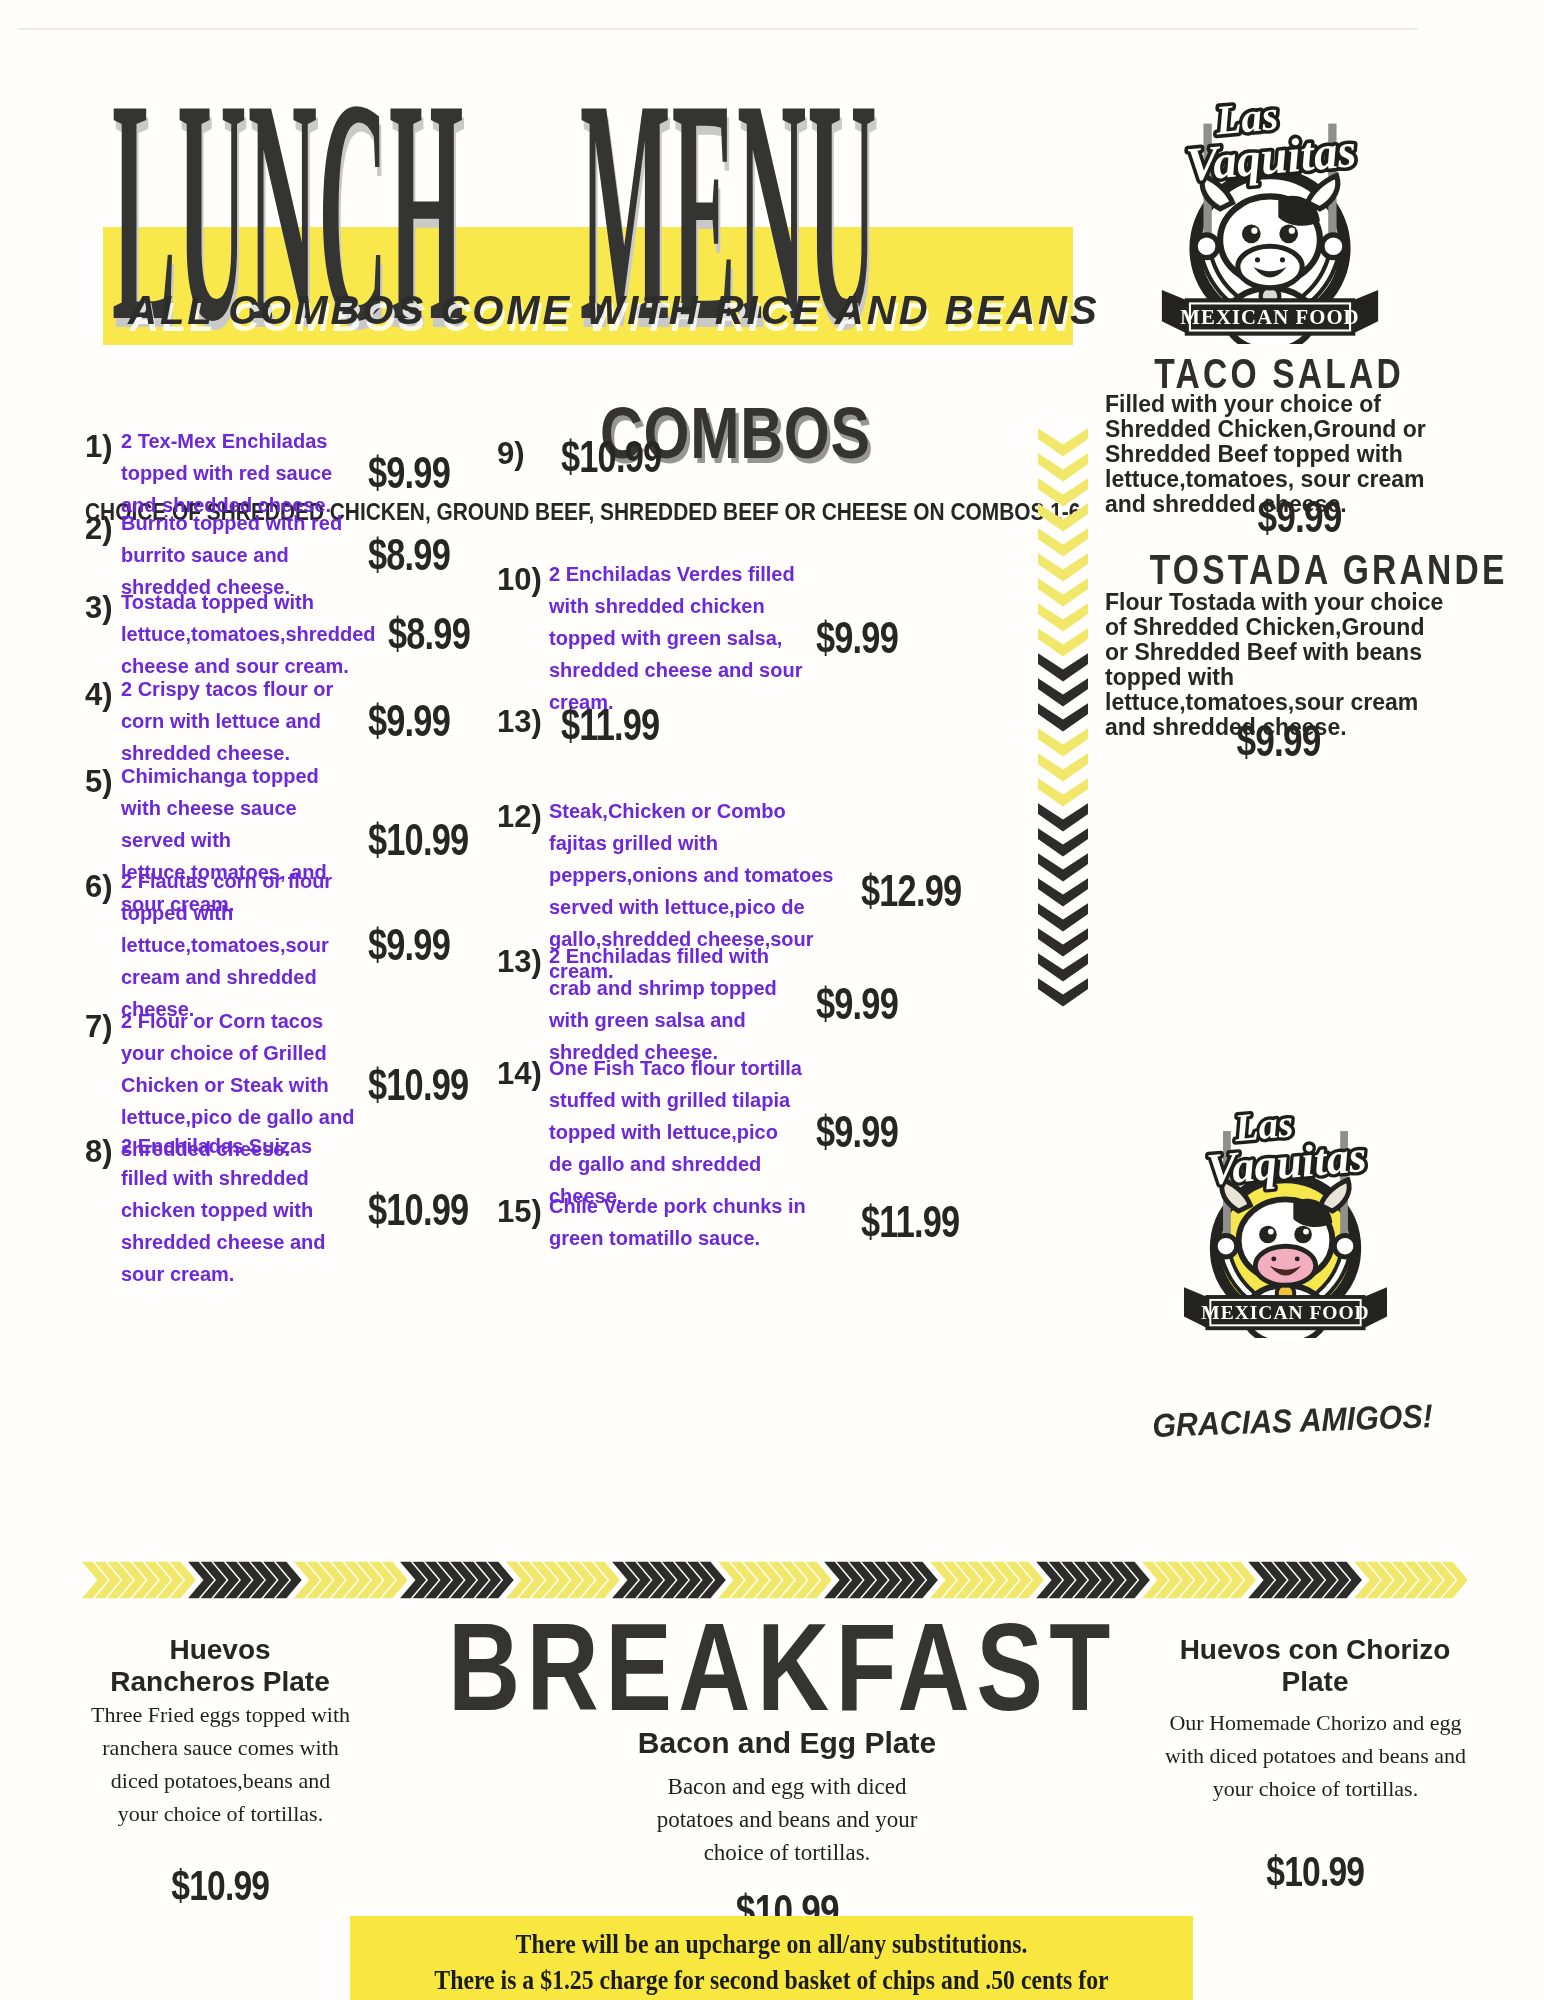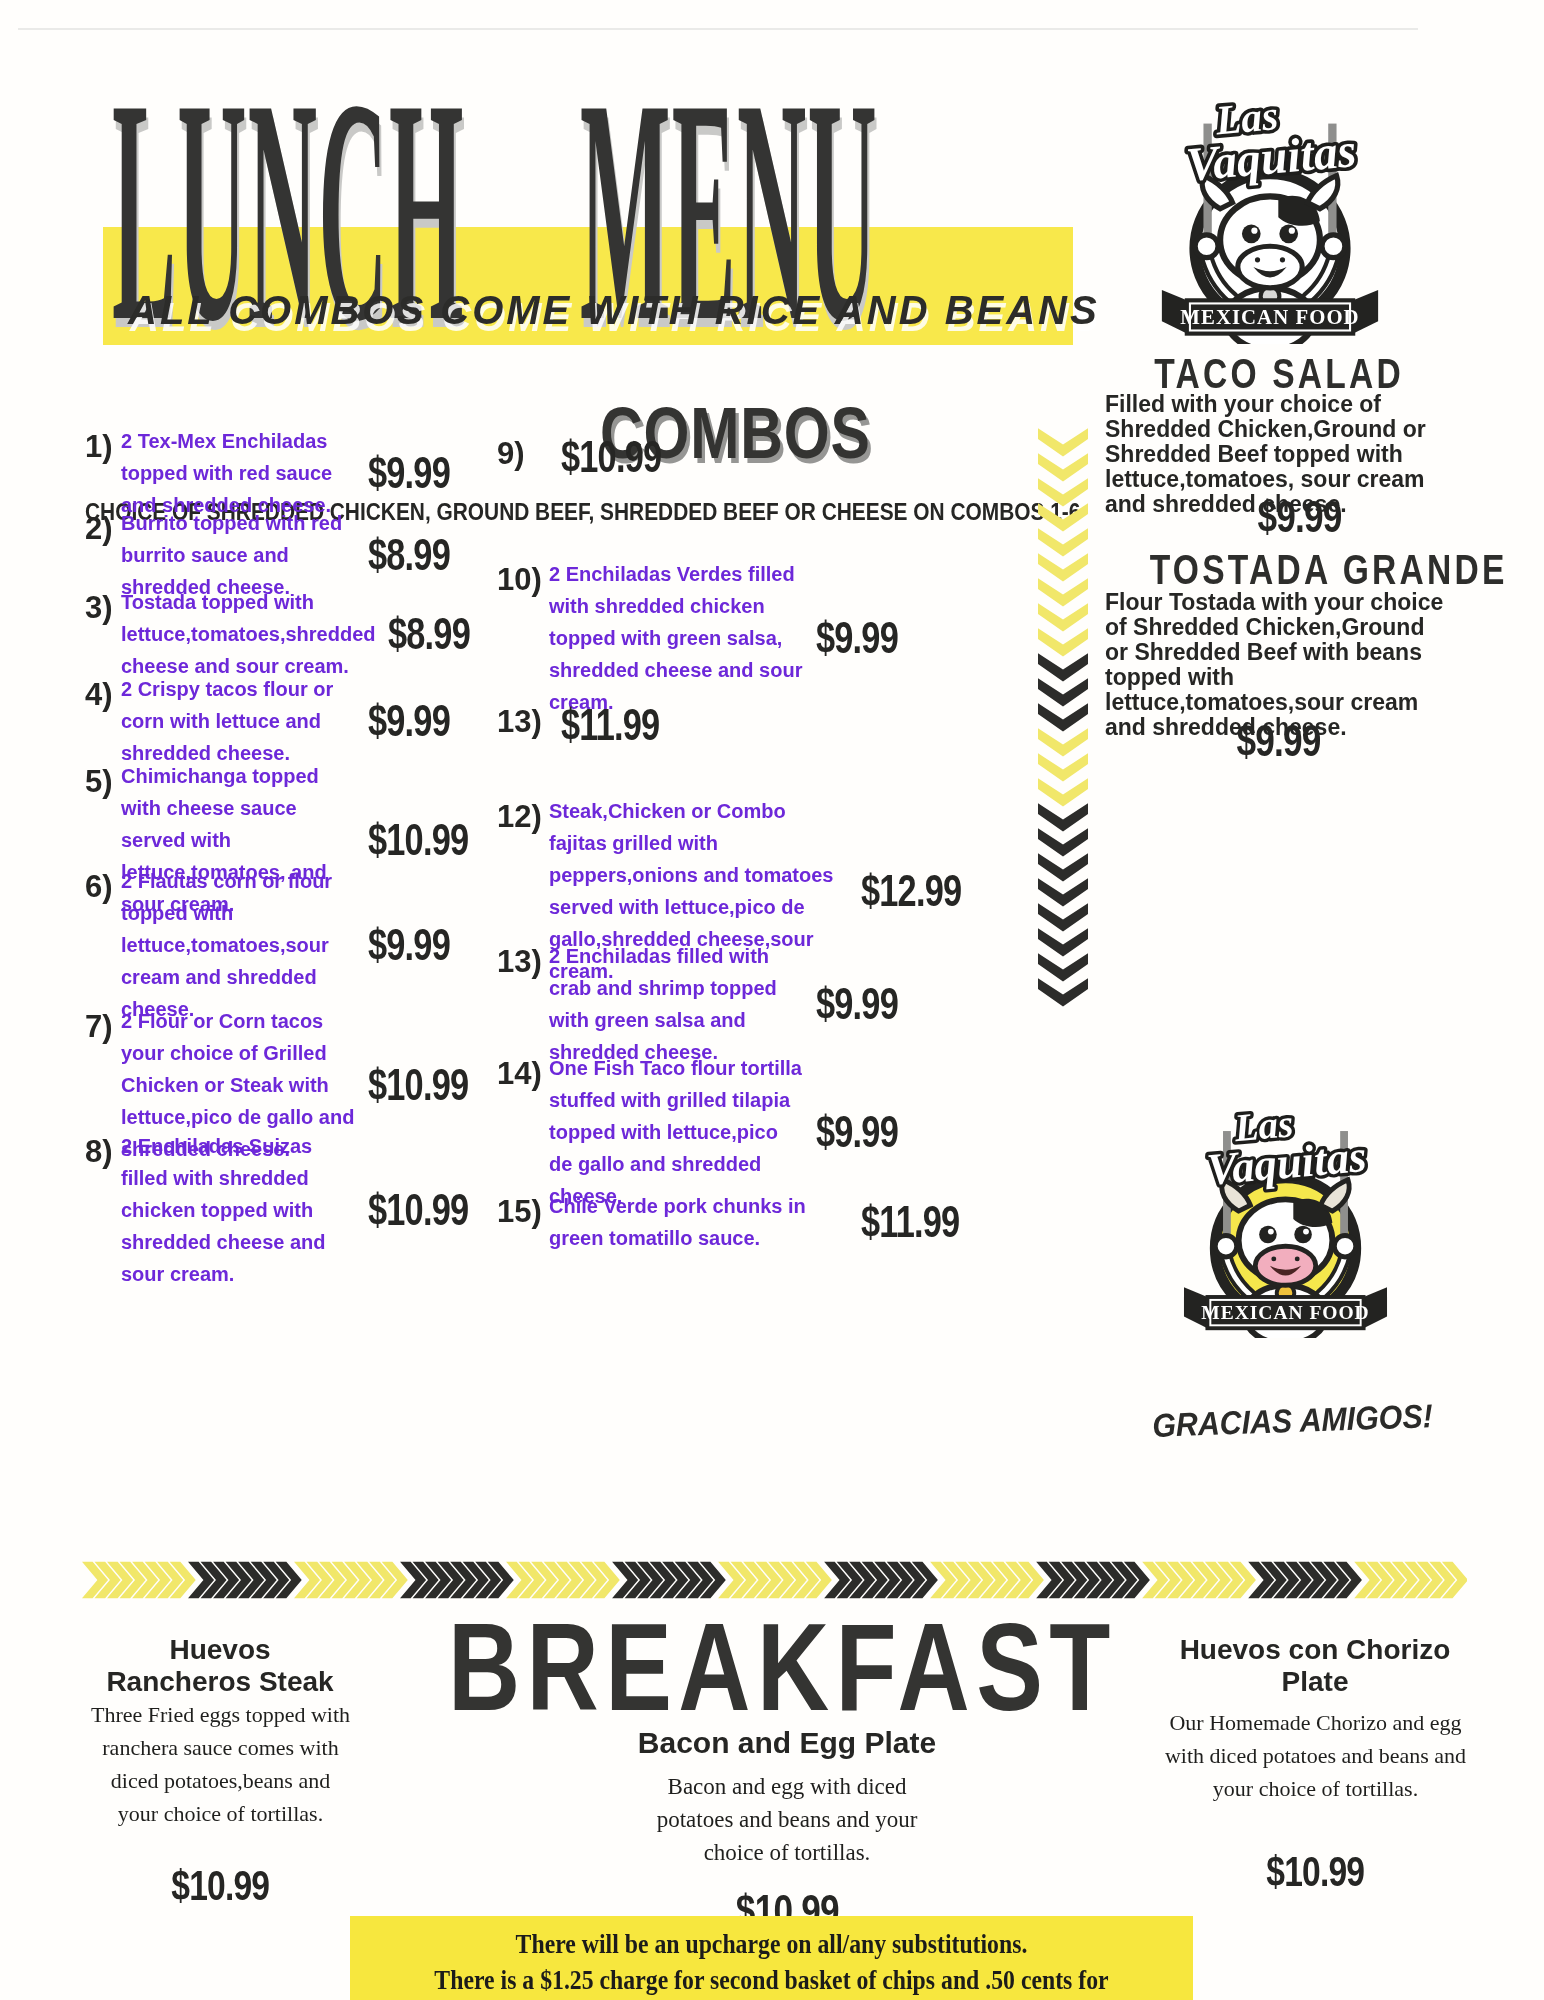--- a/index.html
+++ b/index.html
@@ -308,21 +308,21 @@
     <use href="#hg8" x="770" class="cb"></use>
     <use href="#hg8" x="880" class="cy"></use>
   <use href="#hg8" x="990" class="cb"></use>
     <use href="#hg8" x="1100" class="cy"></use>
     <use href="#hg8" x="1210" class="cb"></use>
   <use href="#hg8" x="1320" class="cy"></use>
 </svg>
 
 <div class="abs bk-title" style="left:448px;top:1604px;">BREAKFAST</div>
 
-<div class="abs plate-name center" style="left:95px;top:1634px;width:250px;">Huevos Rancheros Steak</div>
+<div class="abs plate-name center" style="left:95px;top:1634px;width:250px;">Huevos Rancheros Plate</div>
 <div class="abs plate-desc center" style="left:88px;top:1698px;width:265px;">Three Fried eggs topped with ranchera sauce comes with diced potatoes,beans and your choice of tortillas.</div>
 <div class="abs center" style="left:95px;top:1862px;width:250px;">
   <span class="plate-price" style="display:inline-block;">$10.99</span>
 </div>
 
 <div class="abs plate-name center" style="left:597px;top:1726px;width:380px;font-size:30px;">Bacon and Egg Plate</div>
 <div class="abs plate-desc md center" style="left:627px;top:1770px;width:320px;">Bacon and egg with diced potatoes and beans and your choice of tortillas.</div>
 <div class="abs center" style="left:597px;top:1886px;width:380px;">
   <span class="plate-price" style="display:inline-block;font-size:44px;">$10.99</span>
 </div>

